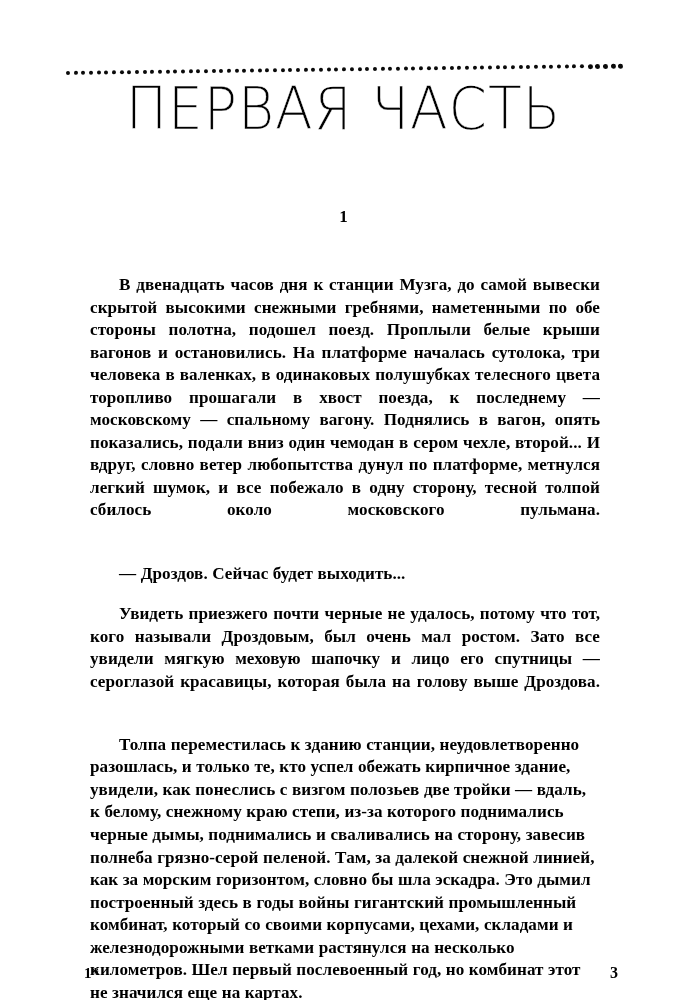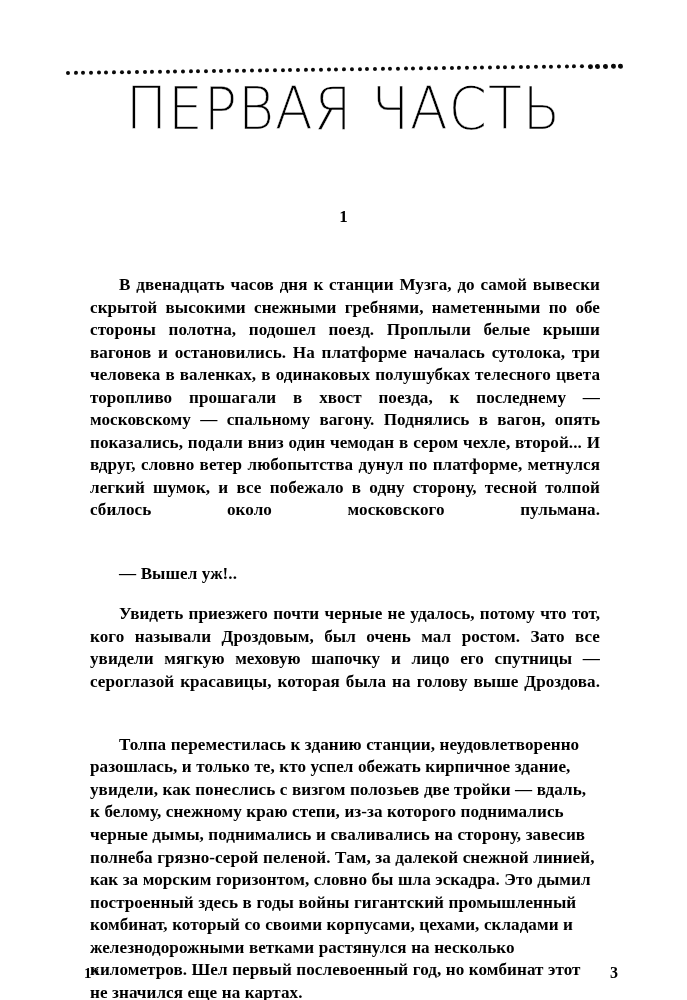--- a/index.html
+++ b/index.html
@@ -223,21 +223,21 @@
       <span class="dot" style="left: 552.329px; width: 5px; height: 5px; top: 8.5px;"></span>
       <span class="dot" style="left: 560px; width: 5px; height: 5px; top: 8.5px;"></span>
     </div>
 
   <div class="part-title"><span class="glyphs">ПЕРВАЯ ЧАСТЬ</span></div>
 
   <div class="chapter-num">1</div>
 
   <div class="textblock" id="textblock">
       <p class="para">В двенадцать часов дня к станции Музга, до самой вывески скрытой высокими снежными гребнями, наметенными по обе стороны полотна, подошел поезд. Проплыли белые крыши вагонов и остановились. На платформе началась сутолока, три человека в валенках, в одинаковых полушубках телесного цвета торопливо прошагали в хвост поезда, к последнему — московскому — спальному вагону. Поднялись в вагон, опять показались, подали вниз один чемодан в сером чехле, второй... И вдруг, словно ветер любопытства дунул по платформе, метнулся легкий шумок, и все побежало в одну сторону, тесной толпой сбилось около московского пульмана.</p>
-      <p class="dialogue">— Вышел уж!..</p>
+      <p class="dialogue">— Дроздов. Сейчас будет выходить...</p>
       <p class="para">Увидеть приезжего почти черные не удалось, потому что тот, кого называли Дроздовым, был очень мал ростом. Зато все увидели мягкую меховую шапочку и лицо его спутницы — сероглазой красавицы, которая была на голову выше Дроздова.</p>
       <p class="para">Толпа переместилась к зданию станции, неудовлетворенно разошлась, и только те, кто успел обежать кирпичное здание, увидели, как понеслись с визгом полозьев две тройки — вдаль, к белому, снежному краю степи, из-за которого поднимались черные дымы, поднимались и сваливались на сторону, завесив полнеба грязно-серой пеленой. Там, за далекой снежной линией, как за морским горизонтом, словно бы шла эскадра. Это дымил построенный здесь в годы войны гигантский промышленный комбинат, который со своими корпусами, цехами, складами и железнодорожными ветками растянулся на несколько километров. Шел первый послевоенный год, но комбинат этот не значился еще на картах.</p>
     </div>
 
   <div class="footer">
     <div class="signature-mark">1*</div>
     <div class="page-number">3</div>
   </div>
 
 </div>

